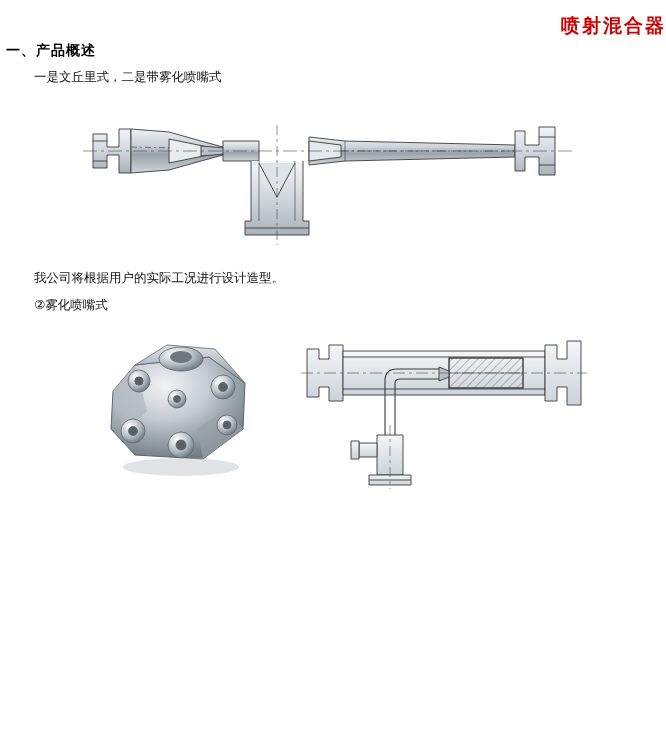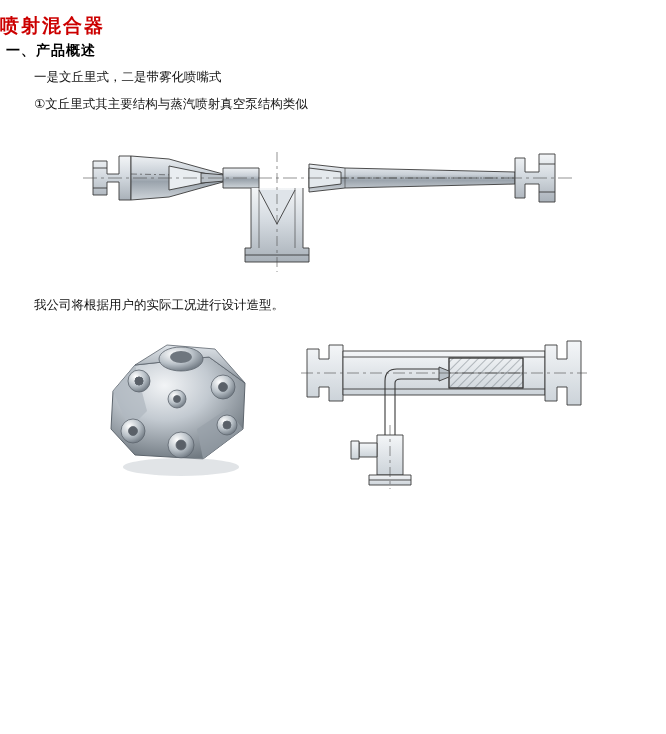--- a/index.html
+++ b/index.html
@@ -16,21 +16,21 @@
     overflow: hidden;
   }
   .page {
     width: 666px;
     height: 734px;
     position: relative;
     box-sizing: border-box;
     padding: 0;
   }
   .title {
-    text-align: left;
+    text-align: right;
     color: #cc0000;
     font-size: 19px;
     font-weight: bold;
     letter-spacing: 2px;
     margin: 12px 0 0 0;
     line-height: 26px;
   }
   .section-head {
     font-size: 14px;
     font-weight: bold;
@@ -83,21 +83,20 @@
 
 <div class="page">
 
   <div class="title">喷射混合器</div>
 
   <div class="section-head">一、产品概述</div>
 
 
   <div class="para sub">一是文丘里式，二是带雾化喷嘴式</div>
 
-  <div class="para sub">①文丘里式其主要结构与蒸汽喷射真空泵结构类似</div>
 
   <div class="figure fig1">
     <svg width="520" height="160" viewBox="0 0 520 160" style="margin:0 auto;">
       <defs>
         <linearGradient id="mg1" x1="0" y1="0" x2="0" y2="1">
           <stop offset="0%" stop-color="#eef1f4"></stop>
           <stop offset="38%" stop-color="#c9d0d7"></stop>
           <stop offset="58%" stop-color="#9aa3ac"></stop>
           <stop offset="100%" stop-color="#cfd5da"></stop>
         </linearGradient>
@@ -142,20 +141,21 @@
         <line x1="466" y1="64" x2="482" y2="64"></line>
 
         <line x1="10" y1="50" x2="500" y2="50" stroke="#4a4a4a" stroke-width="0.6" stroke-dasharray="14 4 3 4"></line>
         <line x1="204" y1="24" x2="204" y2="144" stroke="#4a4a4a" stroke-width="0.6" stroke-dasharray="10 4 3 4"></line>
       </g>
     </svg>
   </div>
 
   <div class="para sub">我公司将根据用户的实际工况进行设计造型。</div>
 
+  <div class="para sub">②雾化喷嘴式</div>
 
   <div class="figure fig2">
     <div class="row">
       <svg class="nozzle-photo" viewBox="0 0 200 165">
         <defs>
           <radialGradient id="ng1" cx="40%" cy="28%" r="75%">
             <stop offset="0%" stop-color="#f2f4f6"></stop>
             <stop offset="45%" stop-color="#c3cad1"></stop>
             <stop offset="100%" stop-color="#6f7880"></stop>
           </radialGradient>

